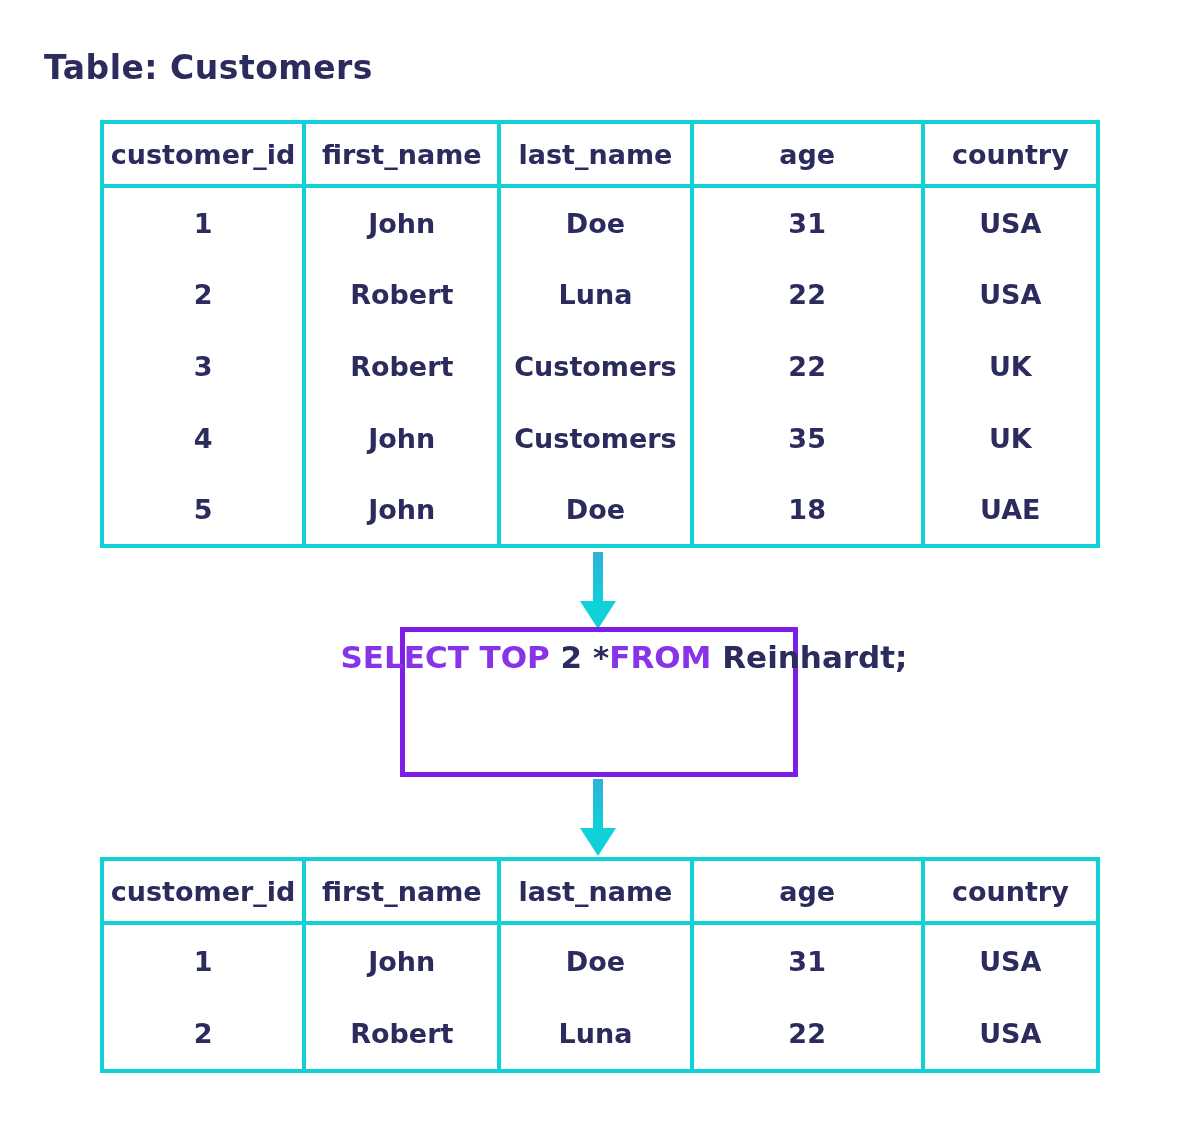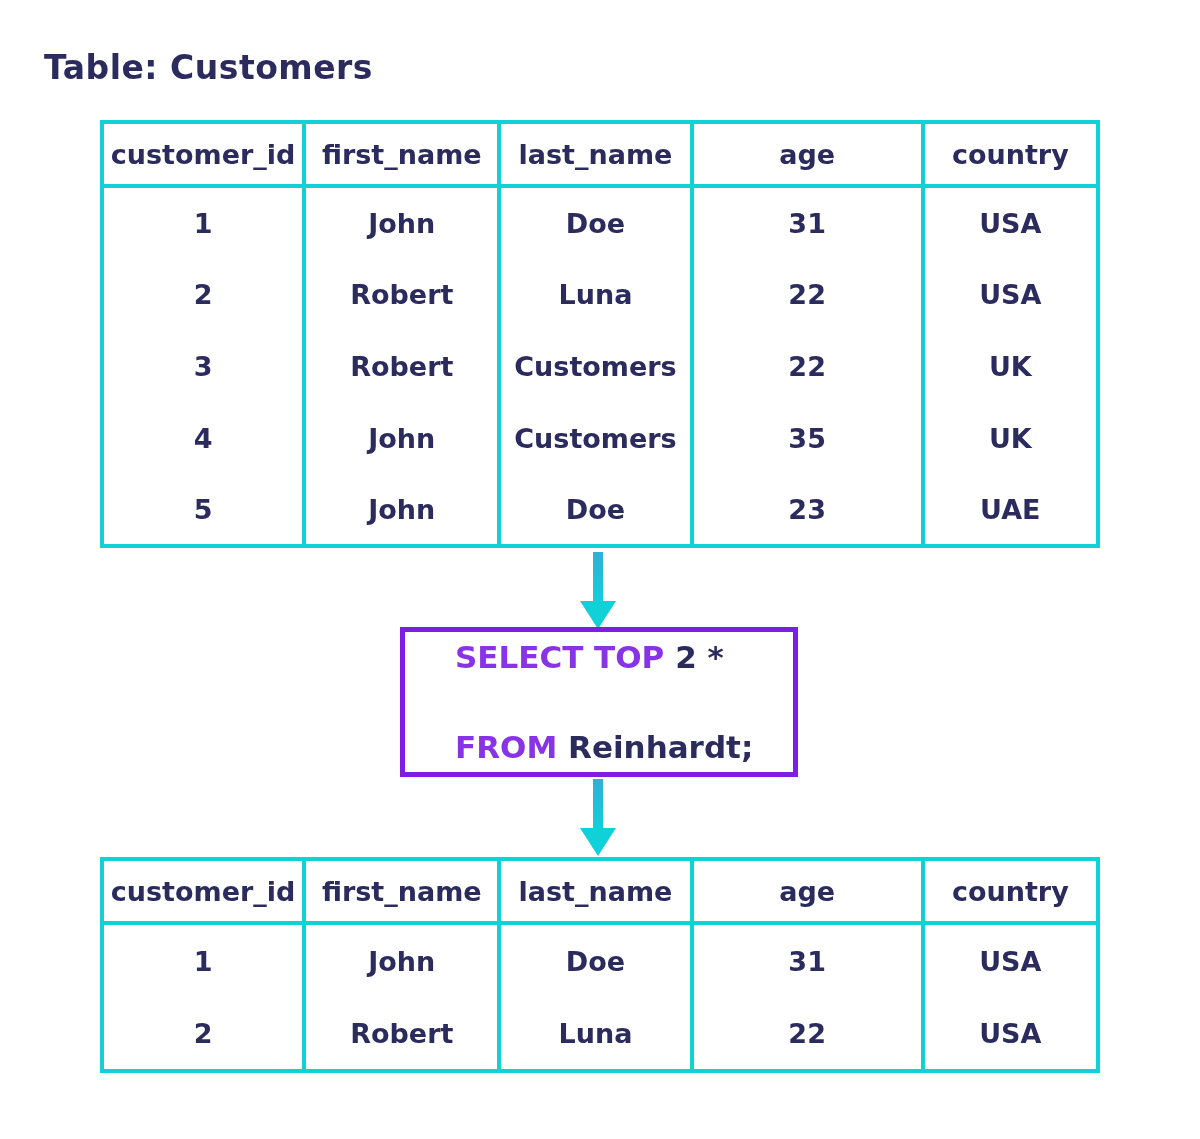--- a/index.html
+++ b/index.html
@@ -84,22 +84,22 @@
   }
 
   .query-box {
     position: absolute;
     left: 400px;
     top: 627px;
     width: 398px;
     height: 150px;
     border: 5px solid var(--purple-border);
     display: flex;
-    flex-direction: column;
-    justify-content: space-between;
+    flex-direction: row;
+    justify-content: center;
     padding-left: 50px;
     background: var(--bg);
   }
   .query-line {
     font-size: 31px;
     line-height: 50px;
     font-weight: bold;
     color: var(--navy);
     white-space: pre;
   }
@@ -155,21 +155,21 @@
           <td>4</td>
           <td>John</td>
           <td>Customers</td>
           <td>35</td>
           <td>UK</td>
         </tr>
         <tr>
           <td>5</td>
           <td>John</td>
           <td>Doe</td>
-          <td>23</td>
+          <td>18</td>
           <td>UAE</td>
         </tr>
       </tbody>
     </table>
 
   <div class="arrow arrow-1">
     <div class="arrow-stem"></div>
     <div class="arrow-head"></div>
   </div>
 

